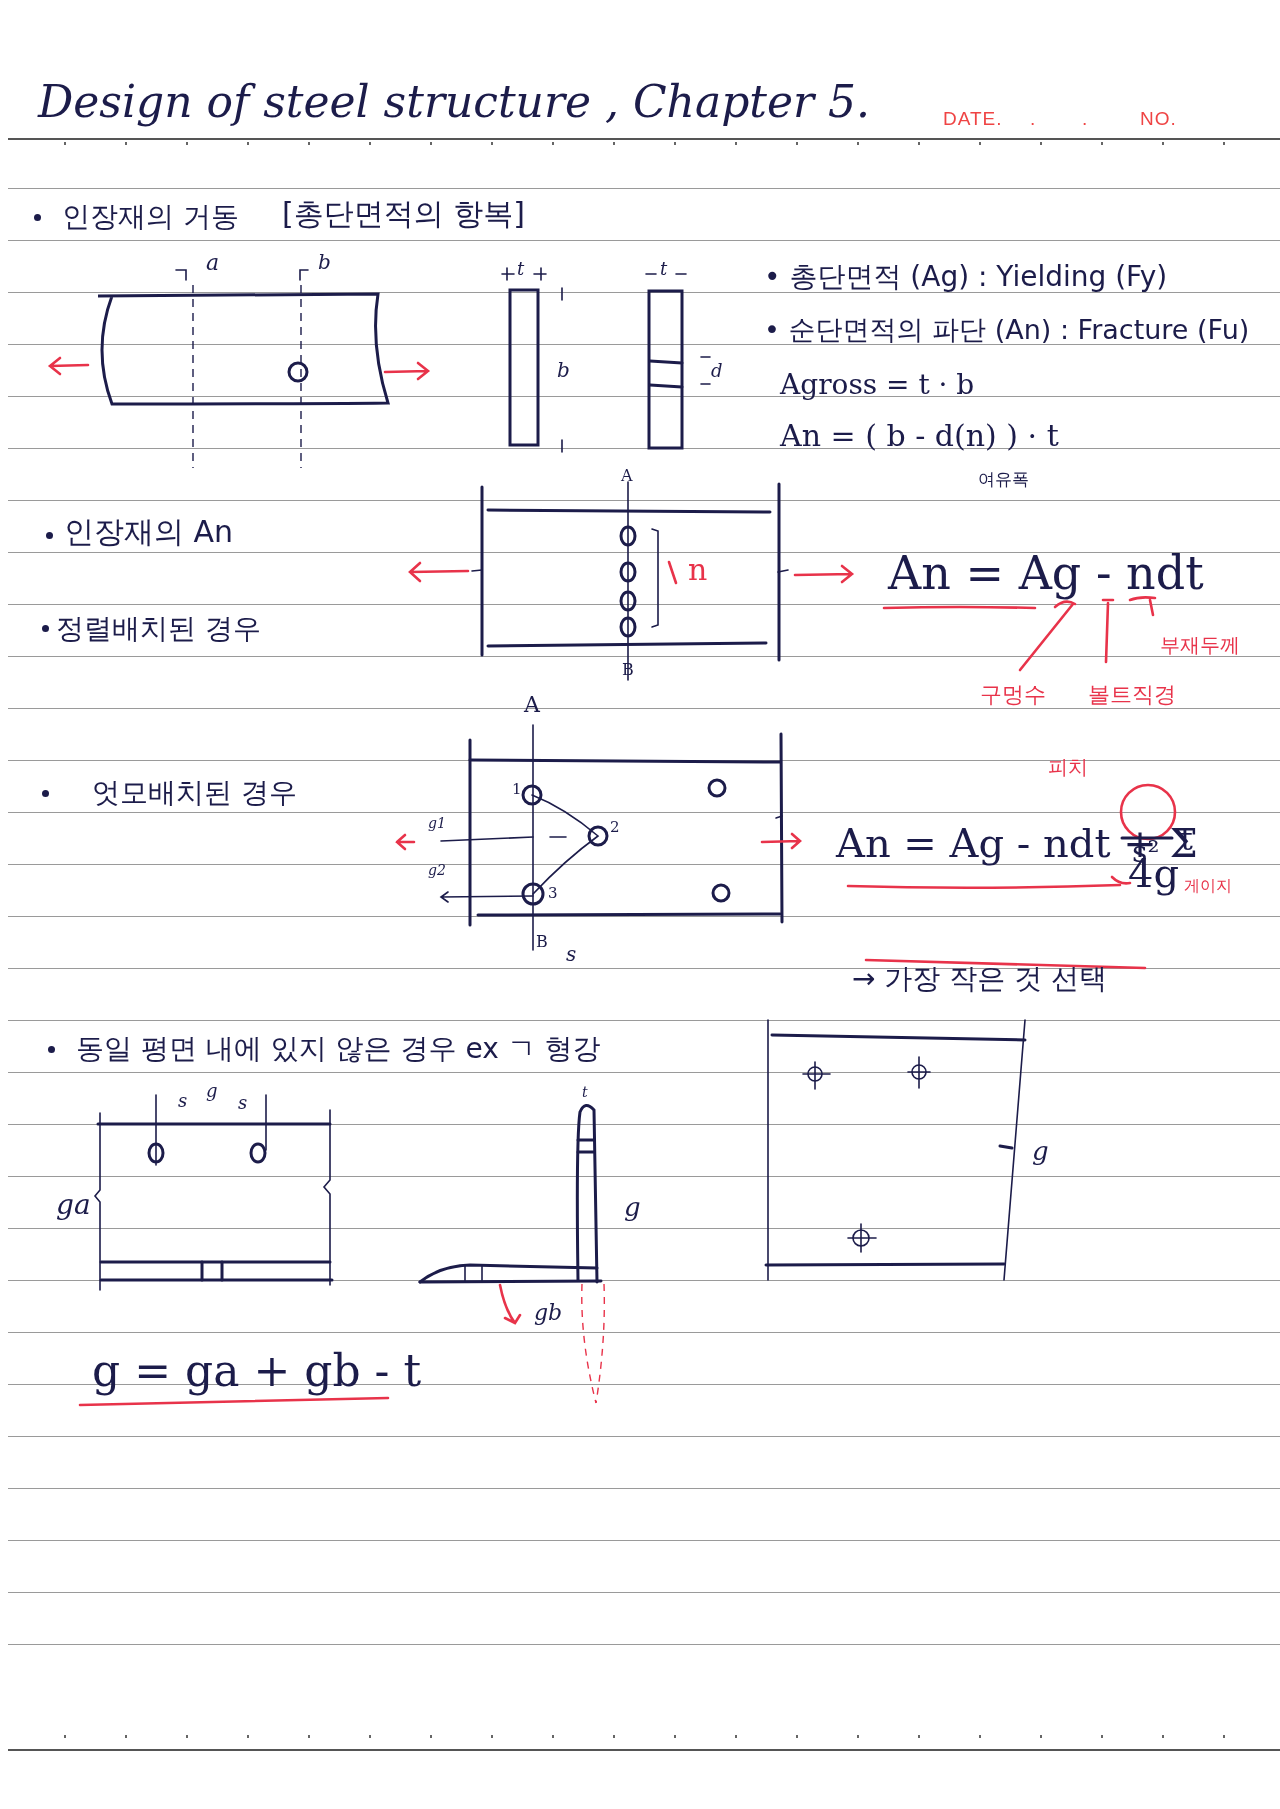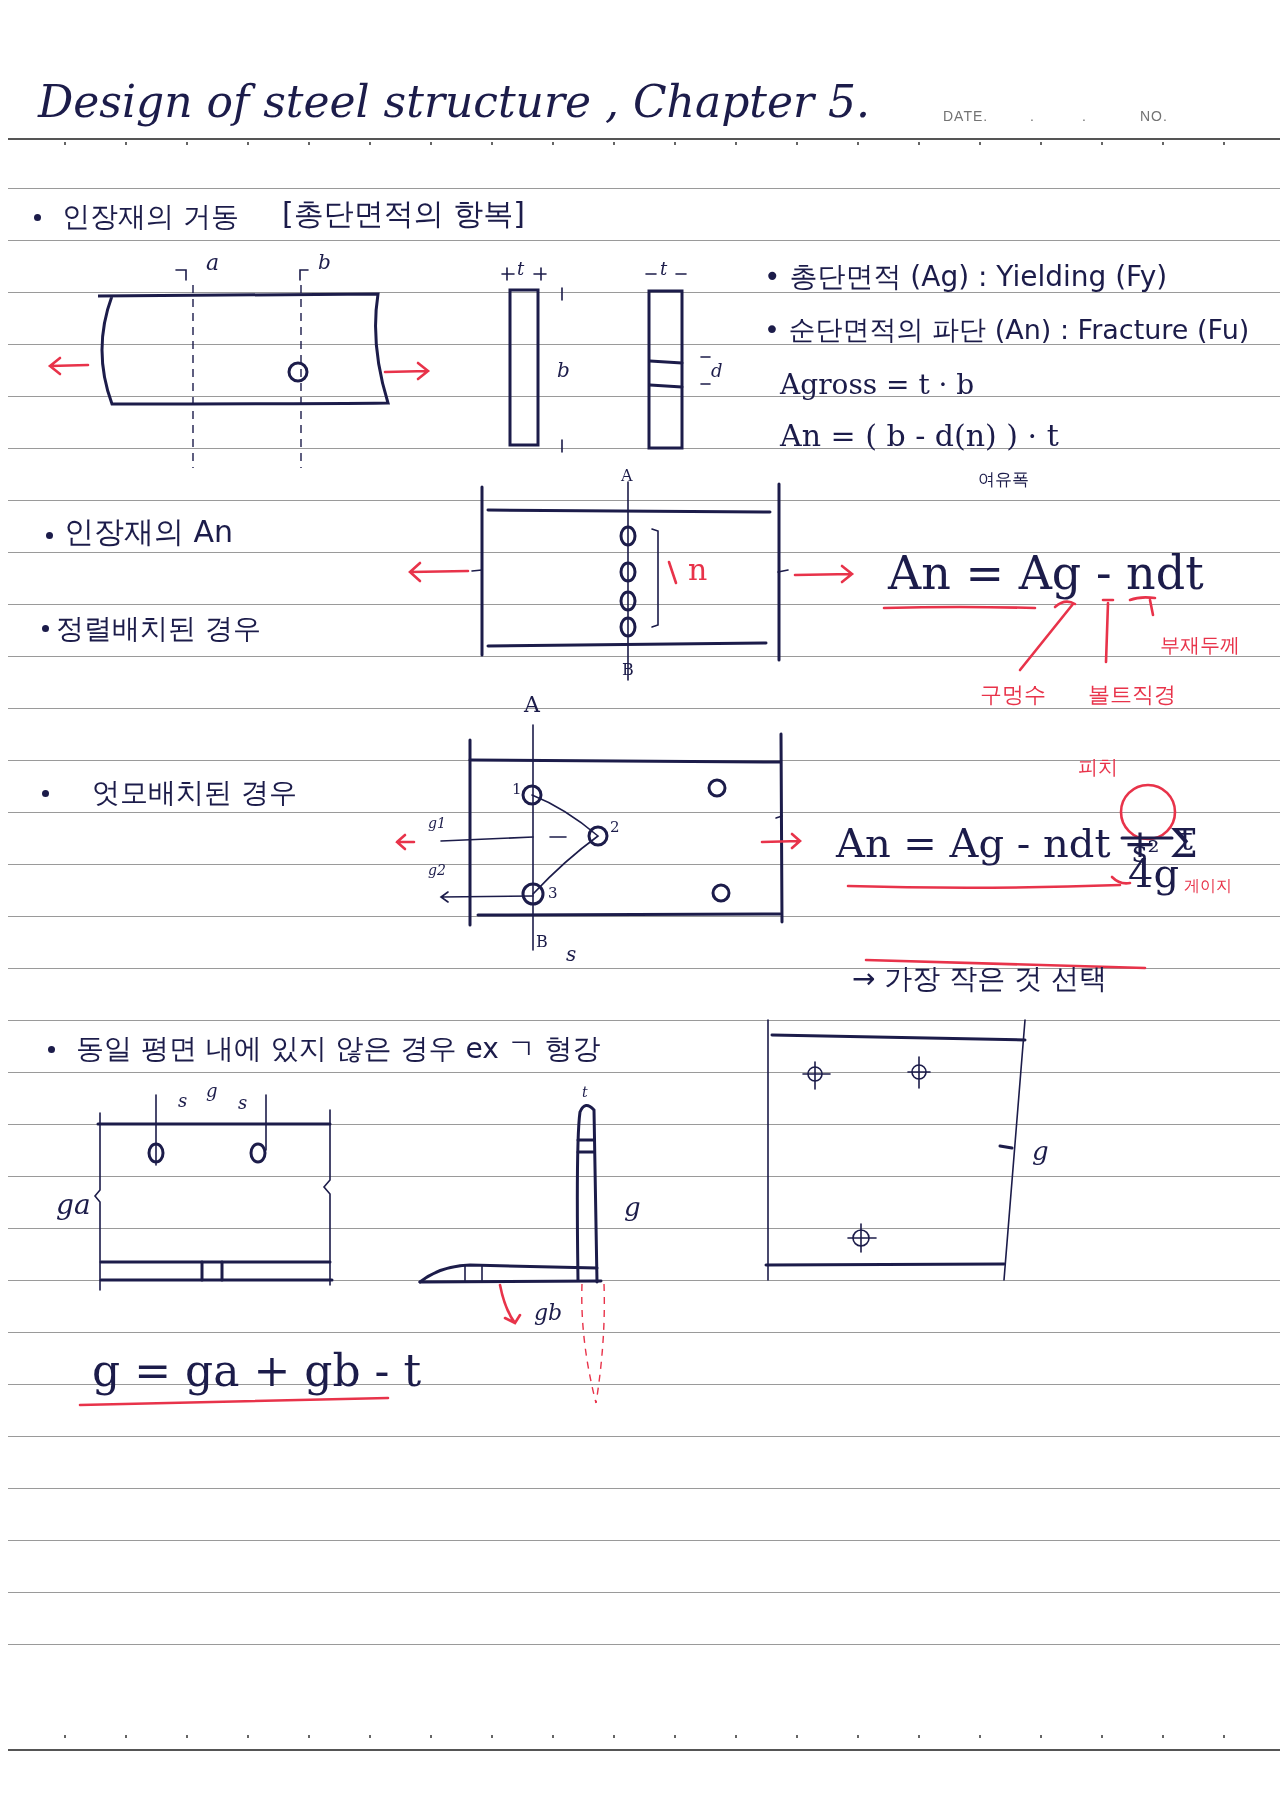--- a/index.html
+++ b/index.html
@@ -2,21 +2,21 @@
 <html><head>
 <meta charset="utf-8">
 <style>
   html, body { margin:0; padding:0; background:#ffffff; }
   body { width:1280px; height:1809px; position:relative; overflow:hidden;
          font-family:"DejaVu Sans", sans-serif; color:#1c1c4a; }
   .page { position:absolute; left:0; top:0; width:1280px; height:1809px; }
   .rule { position:absolute; left:8px; width:1272px; height:1px; background:#9a9a9a; }
   .rule.heavy { height:2px; background:#555; }
   .dot { position:absolute; width:2px; height:3px; background:#666; }
-  .hdr-label { position:absolute; font-family:"Liberation Sans", sans-serif; font-size:14px; color:#737373; letter-spacing:1px; }
+  .hdr-label { position:absolute; font-family:"Liberation Sans", sans-serif; font-size:19px; color:#ef4444; letter-spacing:1px; }
   .hw { position:absolute; font-family:"DejaVu Serif", serif; font-style:italic; color:#1c1c4a; white-space:nowrap; }
   .hw.ko { font-family:"DejaVu Sans", sans-serif; font-style:normal; }
   .red { color:#e8334a; }
   .bullet { position:absolute; width:7px; height:7px; border-radius:50%; background:#1c1c4a; }
   svg { position:absolute; left:0; top:0; overflow:visible; }
   .ink { stroke:#1c1c4a; fill:none; stroke-width:3; stroke-linecap:round; }
   .ink-thin { stroke:#1c1c4a; fill:none; stroke-width:1.6; stroke-linecap:round; }
   .redline { stroke:#e8334a; fill:none; stroke-width:2.6; stroke-linecap:round; }
   .dash { stroke:#1c1c4a; fill:none; stroke-width:1.4; stroke-dasharray:8 6; }
   .reddash { stroke:#e8334a; fill:none; stroke-width:1.4; stroke-dasharray:7 6; }
@@ -269,21 +269,21 @@
   <div class="hw ko" style="left:92px; top:774px; font-size:28px;">엇모배치된 경우</div>
   <div class="hw" style="left:524px; top:692px; font-size:22px; font-style:normal;">A</div>
   <div class="hw" style="left:536px; top:932px; font-size:16px; font-style:normal;">B</div>
   <div class="hw" style="left:566px; top:942px; font-size:20px;">s</div>
   <div class="hw" style="left:428px; top:815px; font-size:14px;">g1</div>
   <div class="hw" style="left:428px; top:862px; font-size:14px;">g2</div>
   <div class="hw" style="left:512px; top:780px; font-size:15px; font-style:normal;">1</div>
   <div class="hw" style="left:610px; top:818px; font-size:15px; font-style:normal;">2</div>
   <div class="hw" style="left:548px; top:884px; font-size:15px; font-style:normal;">3</div>
 
-  <div class="hw ko red" style="left:1048px; top:754px; font-size:20px;margin-left:30px;">피치</div>
+  <div class="hw ko red" style="left:1048px; top:754px; font-size:20px;">피치</div>
   <div class="hw" style="left:836px; top:820px; font-size:40px; font-style:normal;">An = Ag - ndt + Σ</div>
   <div class="hw" style="left:1132px; top:834px; font-size:30px; font-style:normal;text-align:right;">s²</div>
   <div class="hw" style="left:1128px; top:842px; font-size:40px; font-style:normal;margin-top:8px;">4g</div>
   <div class="hw" style="left:1180px; top:820px; font-size:32px; font-style:normal;">t</div>
   <div class="hw ko red" style="left:1184px; top:876px; font-size:16px;">게이지</div>
   <div class="hw ko" style="left:852px; top:916px; font-size:28px;margin-top:44px;">→ 가장 작은 것 선택</div>
 
   <div class="bullet" style="left:48px; top:1046px;"></div>
   <div class="hw ko" style="left:76px; top:1030px; font-size:28px;">동일 평면 내에 있지 않은 경우 ex ㄱ 형강</div>
   <div class="hw" style="left:178px; top:1090px; font-size:18px;">s</div>

